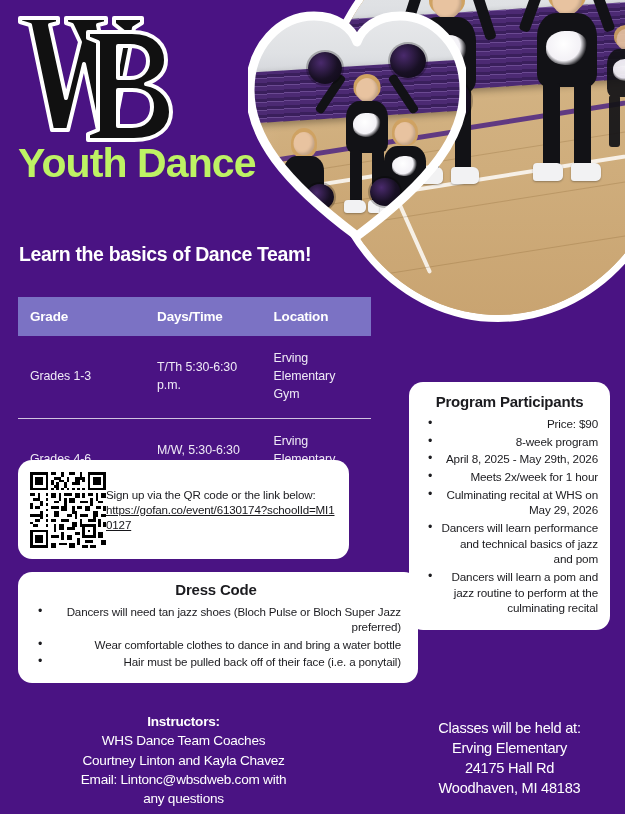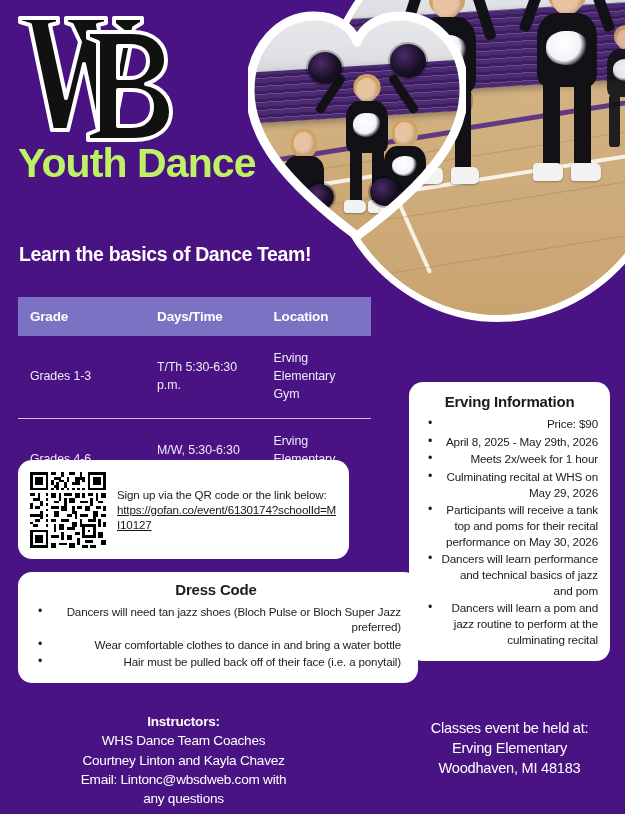--- a/index.html
+++ b/index.html
@@ -250,21 +250,20 @@
     font-size: 12.5px;
   }
 
   
   #qr-card {
     left: 18px; top: 460px;
     width: 331px; height: 99px;
     display: flex;
     align-items: center;
     padding: 10px 12px;
-    gap: 11px;
   }
   .qr-box { width: 76px; height: 76px; flex: 0 0 76px; }
   .qr-text {
     font-size: 11.6px;
     line-height: 1.30;
     letter-spacing: -0.15px;
   }
   .qr-text a {
     color: #17171b;
     text-decoration: underline;
@@ -592,39 +591,40 @@
   <div class="card" id="dress-card">
     <h3>Dress Code</h3>
     <ul>
       <li>Dancers will need tan jazz shoes (Bloch Pulse or Bloch Super Jazz preferred)</li>
       <li>Wear comfortable clothes to dance in and bring a water bottle</li>
       <li>Hair must be pulled back off of their face (i.e. a ponytail)</li>
     </ul>
   </div>
 
   <div class="card" id="program-card">
-    <h3>Erving Information</h3>
+    <h3>Program Participants</h3>
     <ul>
       <li>Price: $90</li>
+      <li>8-week program</li>
       <li>April 8, 2025 - May 29th, 2026</li>
       <li>Meets 2x/week for 1 hour</li>
       <li>Culminating recital at WHS on May 29, 2026</li>
-      <li>Participants will receive a tank top and poms for their recital performance on May 30, 2026</li>
       <li>Dancers will learn performance and technical basics of jazz and pom</li>
       <li>Dancers will learn a pom and jazz routine to perform at the culminating recital</li>
     </ul>
   </div>
 
   <div class="footer-left">
     <div class="lbl">Instructors:</div>
     <div>WHS Dance Team Coaches</div>
     <div>Courtney Linton and Kayla Chavez</div>
     <div>Email: Lintonc@wbsdweb.com with</div>
     <div>any questions</div>
   </div>
 
   <div class="footer-right">
-    <div>Classes event be held at:</div>
+    <div>Classes will be held at:</div>
     <div>Erving Elementary</div>
+    <div>24175 Hall Rd</div>
     <div>Woodhaven, MI 48183</div>
   </div>
 
 </div>
 
 </body></html>

